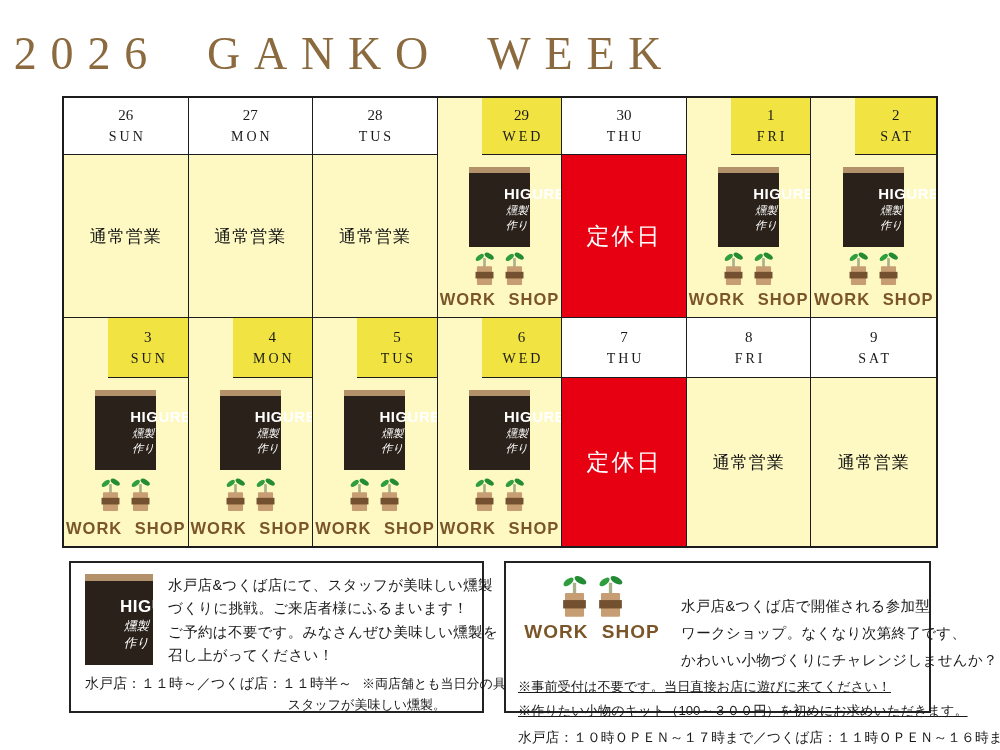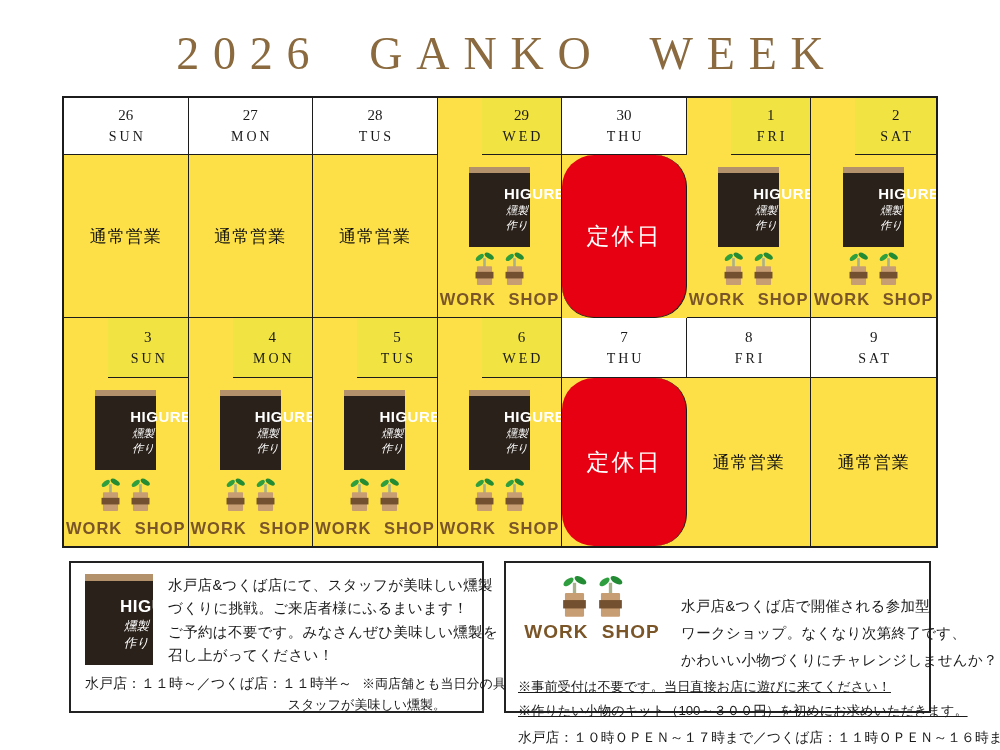--- a/index.html
+++ b/index.html
@@ -8,39 +8,39 @@
     position: relative;
     width: 1000px; height: 750px;
     background: #ffffff;
     overflow: hidden;
     font-family: "Liberation Sans", sans-serif;
     color: #1a1a1a;
   }
   
   .title {
     margin-top: 27px;
-    text-align: center;
+    text-align: left;
     font-family: "Liberation Serif", serif;
     font-weight: 400;
     font-size: 46px;
     color: #8a6a3e;
     letter-spacing: 0.30em;
     word-spacing: 0.45em;
     padding-left: 0.30em; 
     white-space: nowrap;
   }
   
   .calendar {
     width: 876px;
     margin: 16px auto 0 auto;
     border: 2px solid #1c1c1c;
     display: grid;
     grid-template-columns: repeat(7, 1fr);
     grid-template-rows: 57px 163px 60px 168px;
-    background: #fde047;
+    background: #fef9c3;
   }
   .cell {
     border-right: 1px solid #1c1c1c;
     border-bottom: 1px solid #1c1c1c;
     overflow: hidden;
   }
   .cell.last-col { border-right: none; }
   .cell.last-row { border-bottom: none; }
   .hcell {
     display: flex; flex-direction: column;
@@ -52,21 +52,21 @@
   .hcell.hl { background: #f0e342; margin-left: 44px; }
   .hcell .num { font-size: 15px; }
   .hcell .dow { font-size: 14px; letter-spacing: 3px; padding-left: 3px; }
   .ccell-normal {
     display: flex; align-items: center; justify-content: center;
     font-size: 17px; letter-spacing: 1px; color: #111111;
   }
   .ccell-closed {
     background: #e60012;
     display: flex; align-items: center; justify-content: center;
-    color: #ffffff; font-size: 23px; letter-spacing: 2px; border-radius: 32px;
+    color: #ffffff; font-size: 23px; letter-spacing: 2px;
   }
   .ccell-workshop {
     display: flex; flex-direction: column;
     align-items: center; justify-content: space-between;
     padding: 12px 0 8px 0;
   }
   
   .hlogo { width: 61px; }
   .hlogo-bar { height: 6px; background: #b3916b; }
   .hlogo-body {

